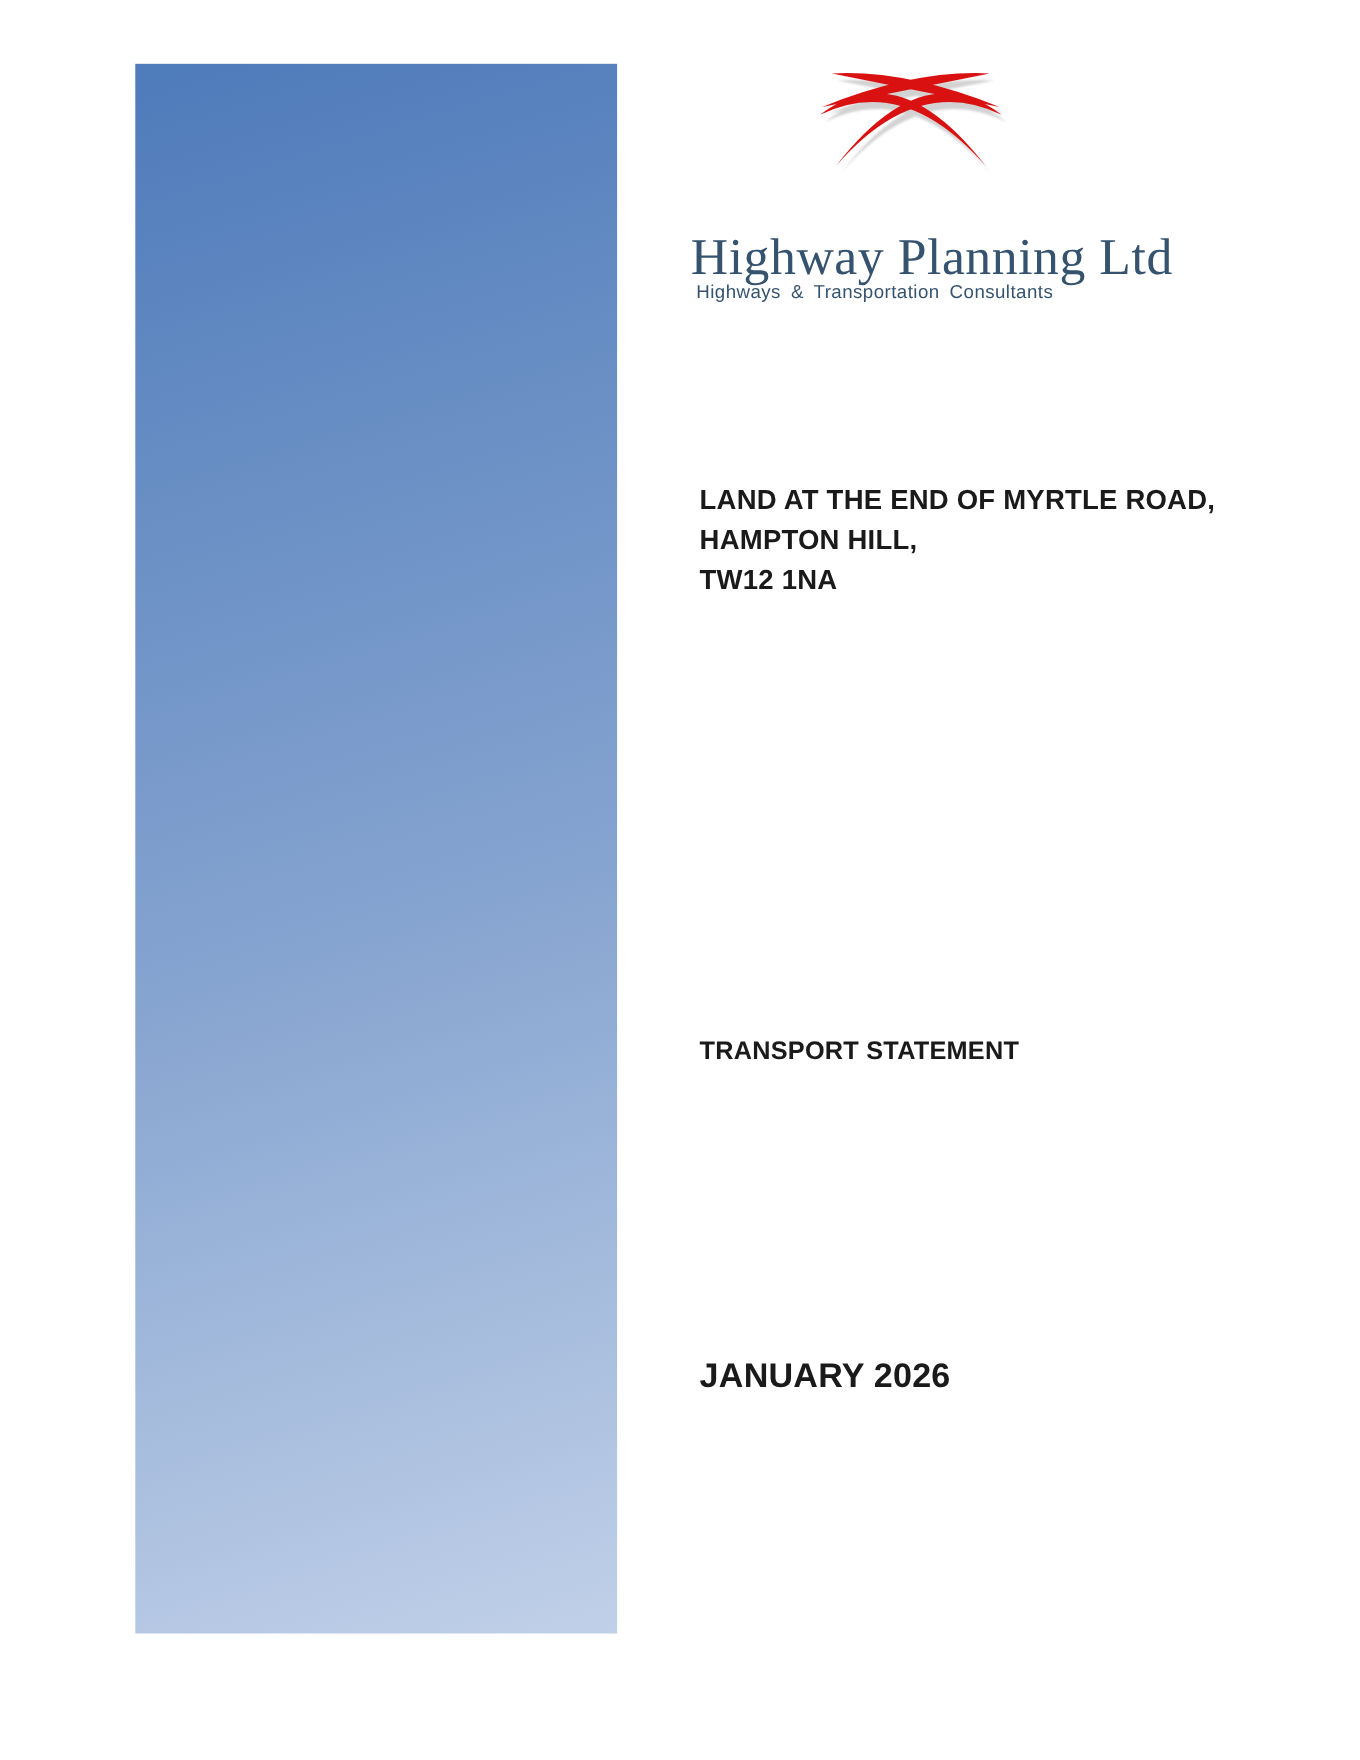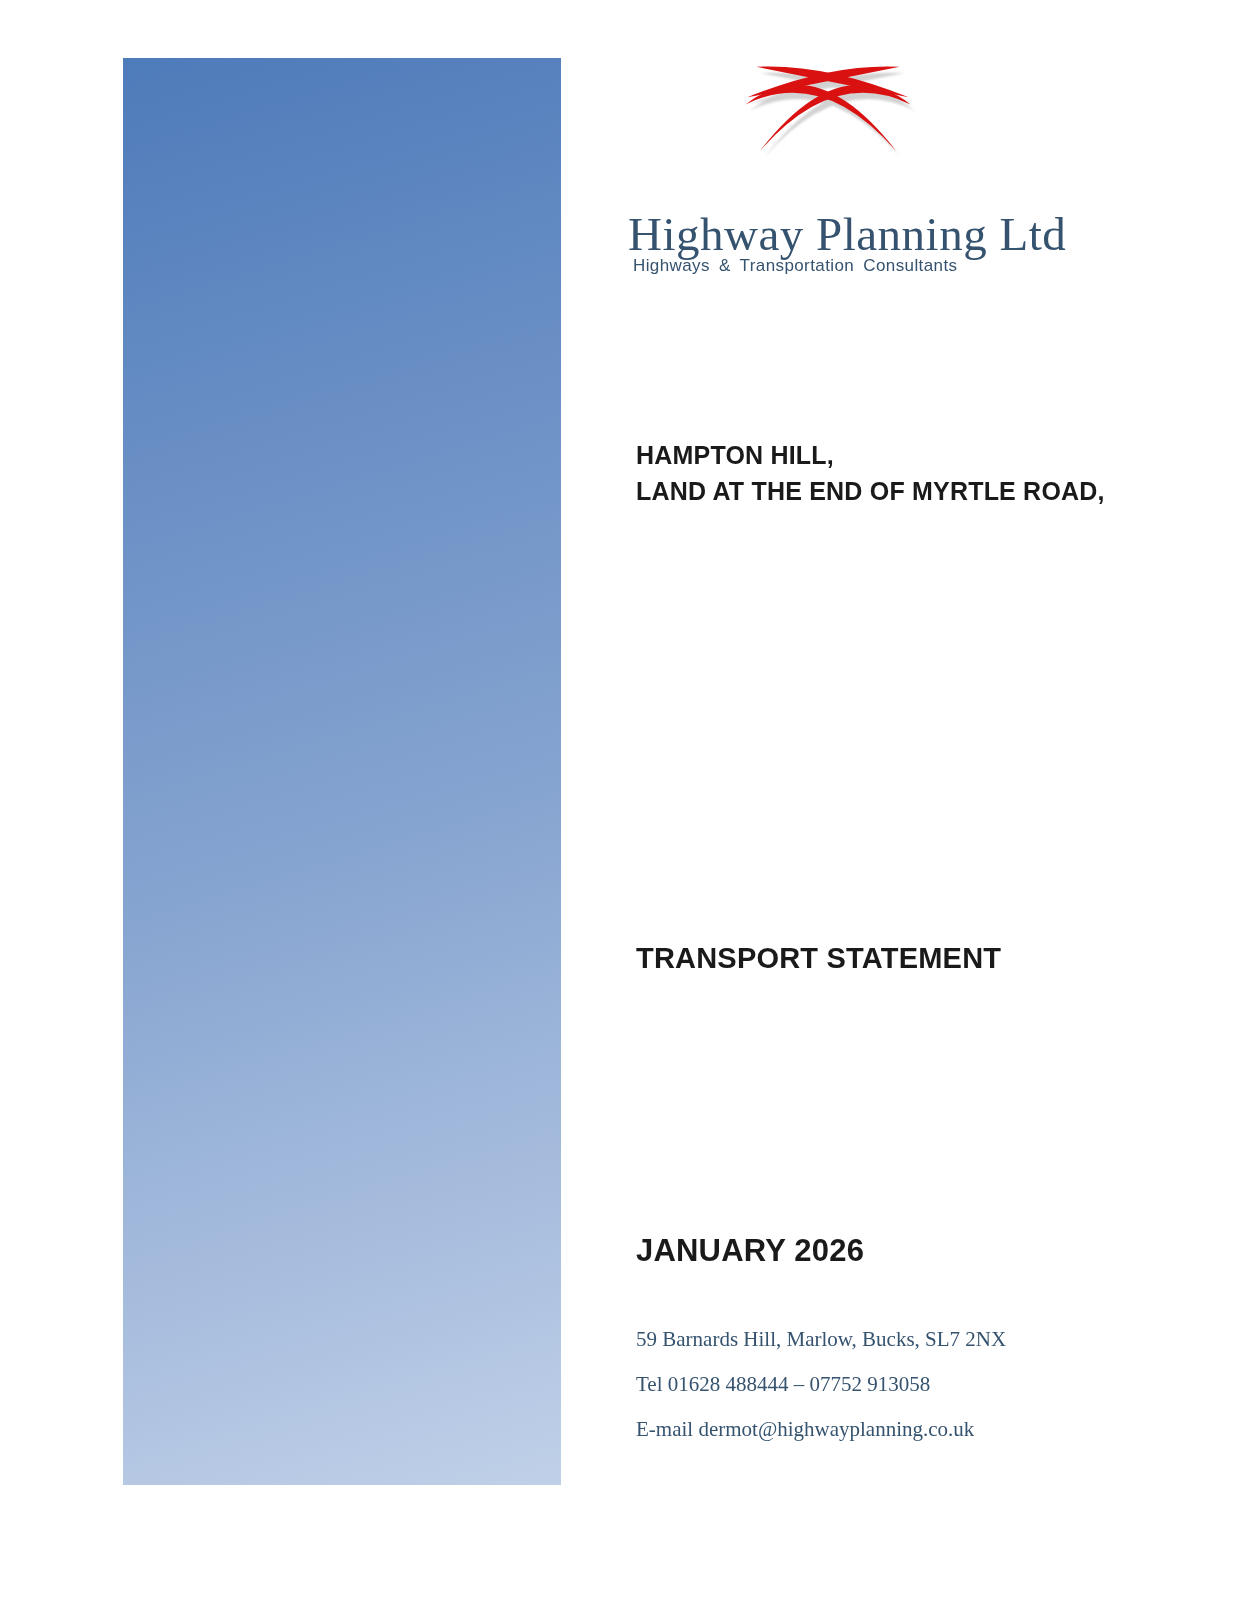--- a/index.html
+++ b/index.html
@@ -64,21 +64,21 @@
     font-size: 25px;
     font-weight: bold;
     line-height: 36px;
     letter-spacing: 0.2px;
     color: var(--heading-text, #1a1a1a);
   }
   .doc-title {
     position: absolute;
     left: 636px;
     top: 942px;
-    font-size: 29px;
+    font-size: 23px;
     font-weight: bold;
     letter-spacing: 0.2px;
     color: var(--heading-text, #1a1a1a);
     white-space: nowrap;
   }
   .doc-date {
     position: absolute;
     left: 636px;
     top: 1233px;
     font-size: 31px;
@@ -130,27 +130,23 @@
         <path d="M180 12 Q104 8 10 46 Q100 28 180 12 Z"></path>
       </g>
     </svg>
   </div>
 
   <h1 class="company-name">Highway Planning Ltd</h1>
 
   <div class="tagline">Highways &amp; Transportation Consultants</div>
 
   <div class="site-address">
+    <div>LAND AT THE END OF MYRTLE ROAD,</div>
     <div>HAMPTON HILL,</div>
-    <div>LAND AT THE END OF MYRTLE ROAD,</div>
+    <div>TW12 1NA</div>
   </div>
 
   <div class="doc-title">TRANSPORT STATEMENT</div>
 
   <div class="doc-date">JANUARY 2026</div>
 
-  <div class="contact-block">
-    <p>59 Barnards Hill, Marlow, Bucks, SL7 2NX</p>
-    <p>Tel 01628 488444 – 07752 913058</p>
-    <p>E-mail dermot@highwayplanning.co.uk</p>
-  </div>
 
 </div>
 
 </body></html>

